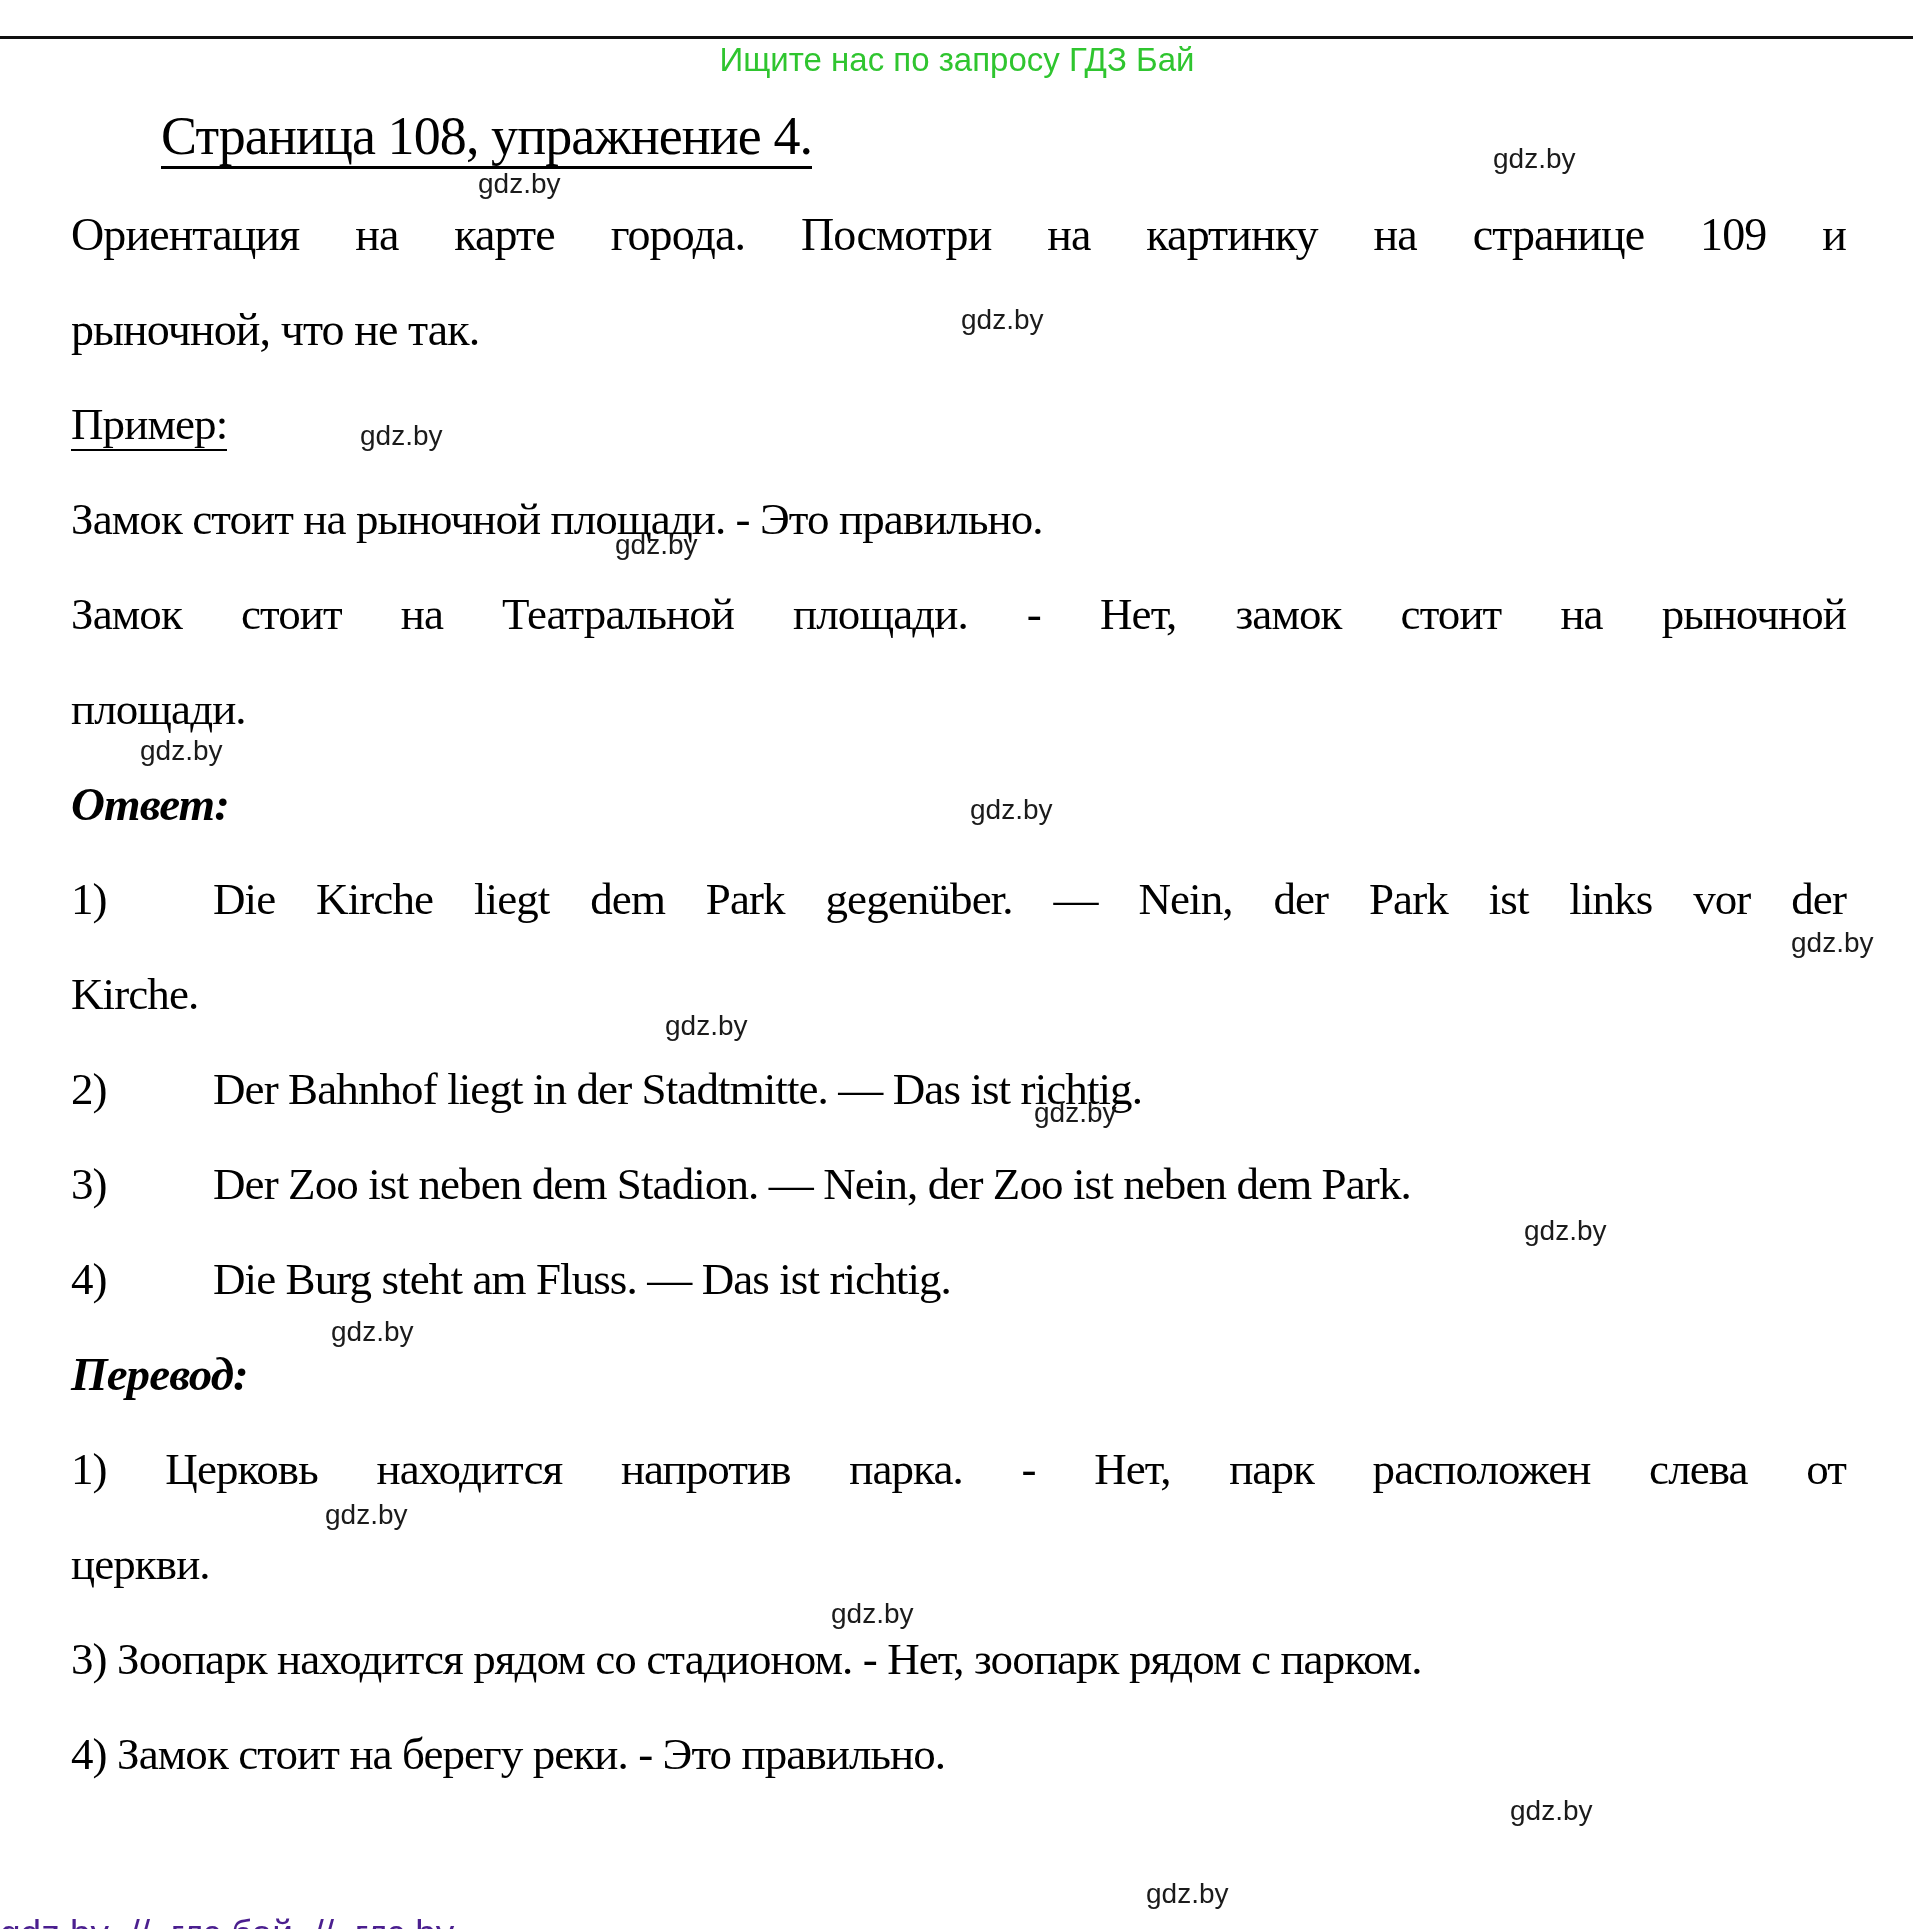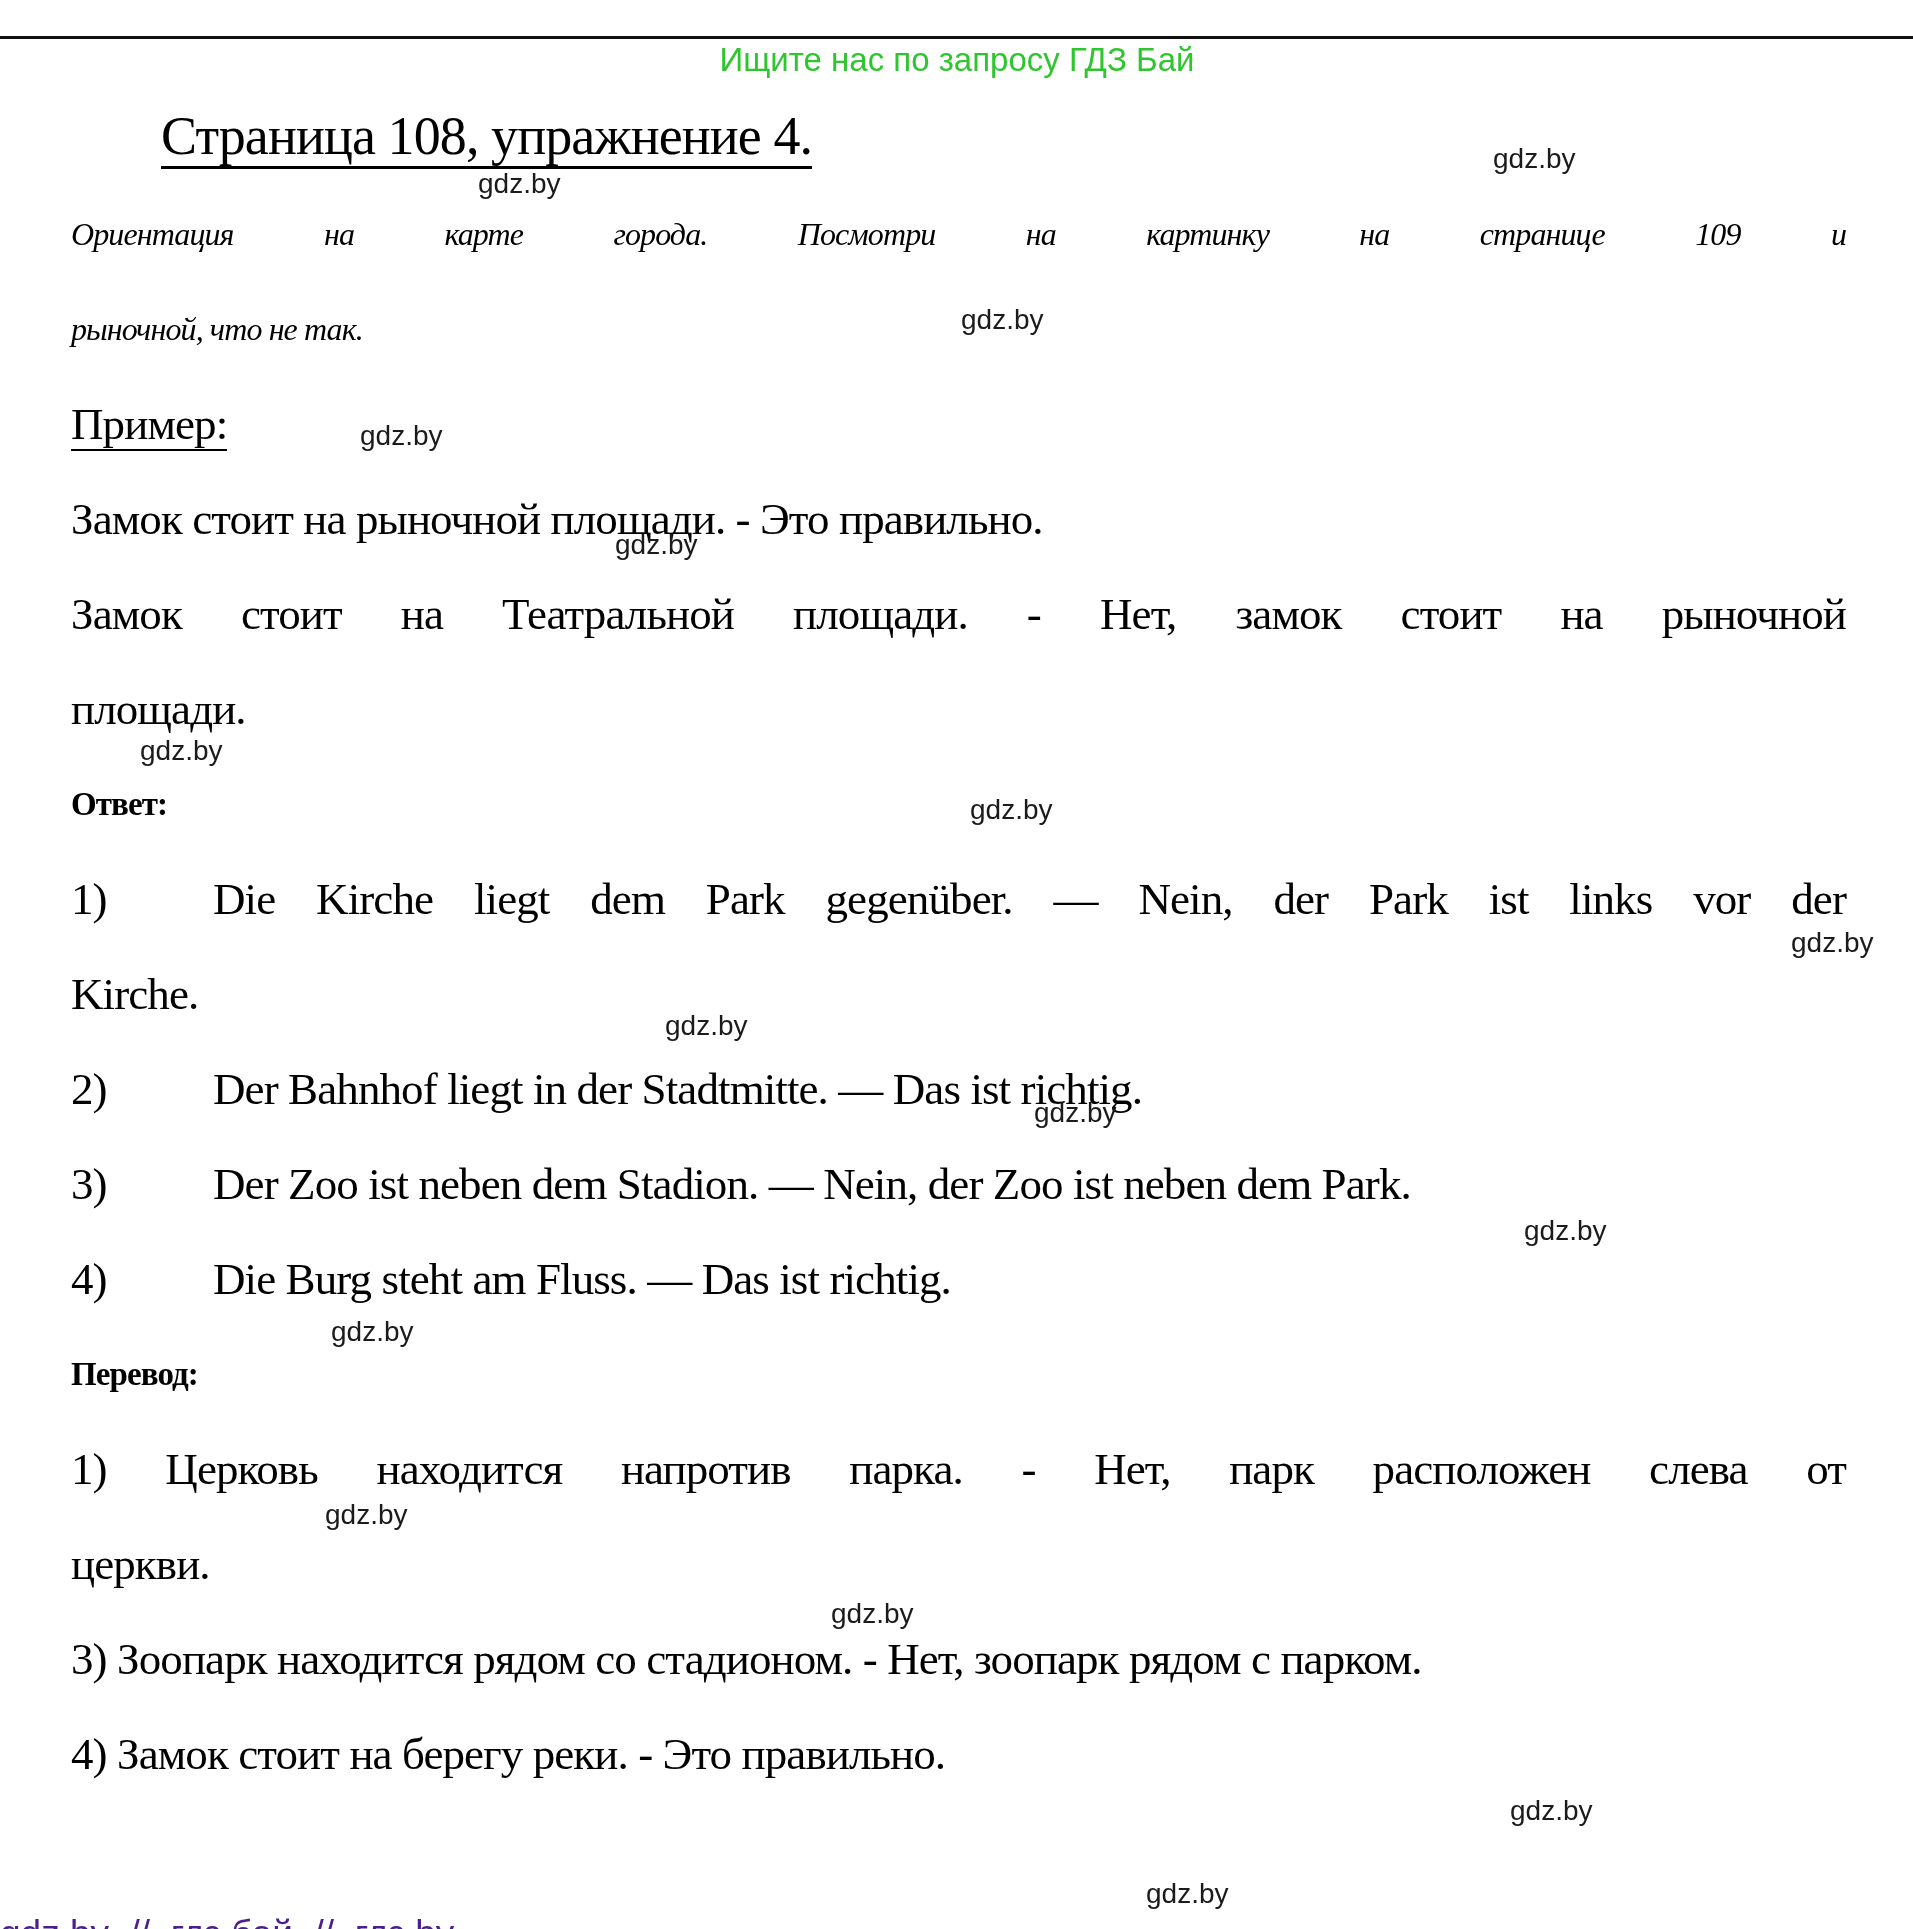--- a/index.html
+++ b/index.html
@@ -41,22 +41,22 @@
     color: #000;
   }
   .line {
     line-height: 95px;
     text-align: left;
   }
   .fill {
     text-align: justify;
     text-align-last: justify;
   }
-  .it { font-style: italic; font-size: 32px; }
-  .bold { font-weight: bold; font-size: 33px; }
+  .it { font-size: 46px; }
+  .bold { font-weight: bold; font-size: 47px; font-style: italic; }
   .title-line { margin-left: 90px; }
   .title {
     font-size: 54px;
     letter-spacing: -0.9px;
   }
   .u {
     display: inline-block;
     line-height: 1.12;
     border-bottom: 3.8px solid #000;
   }

